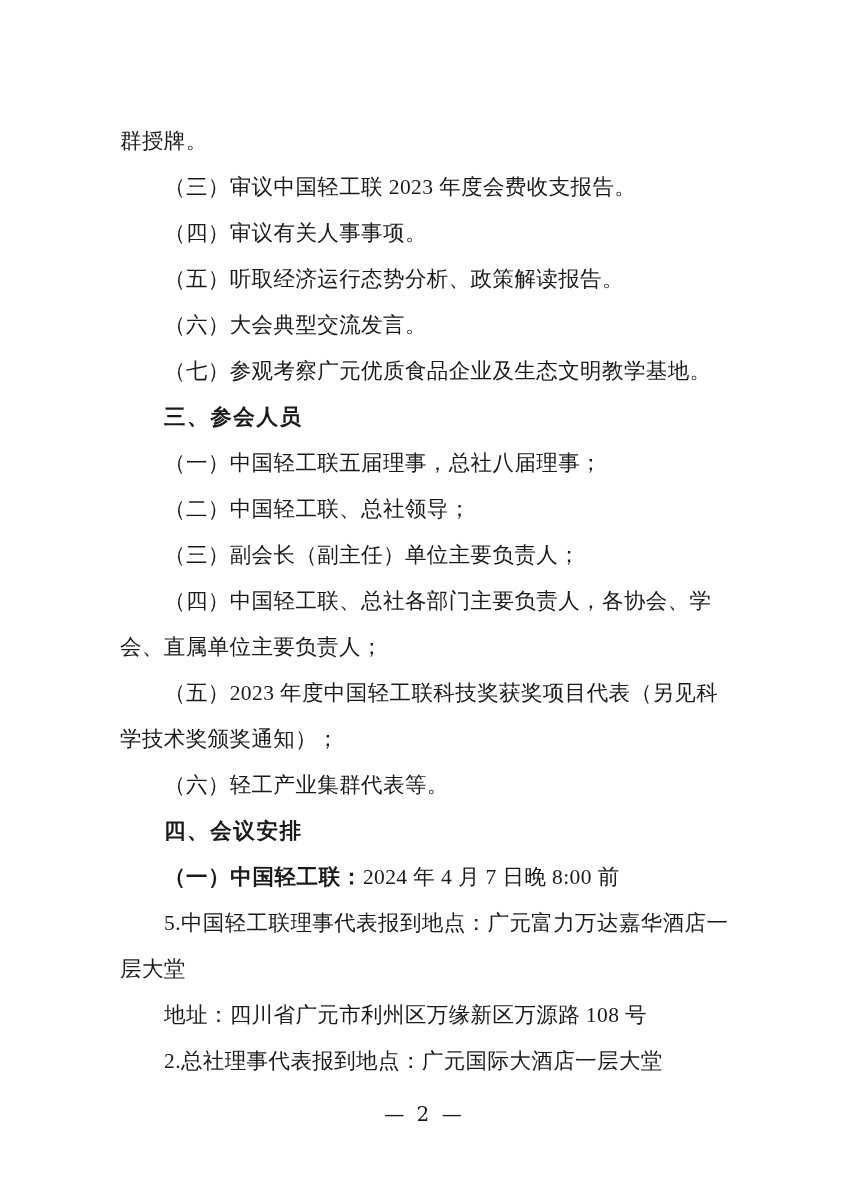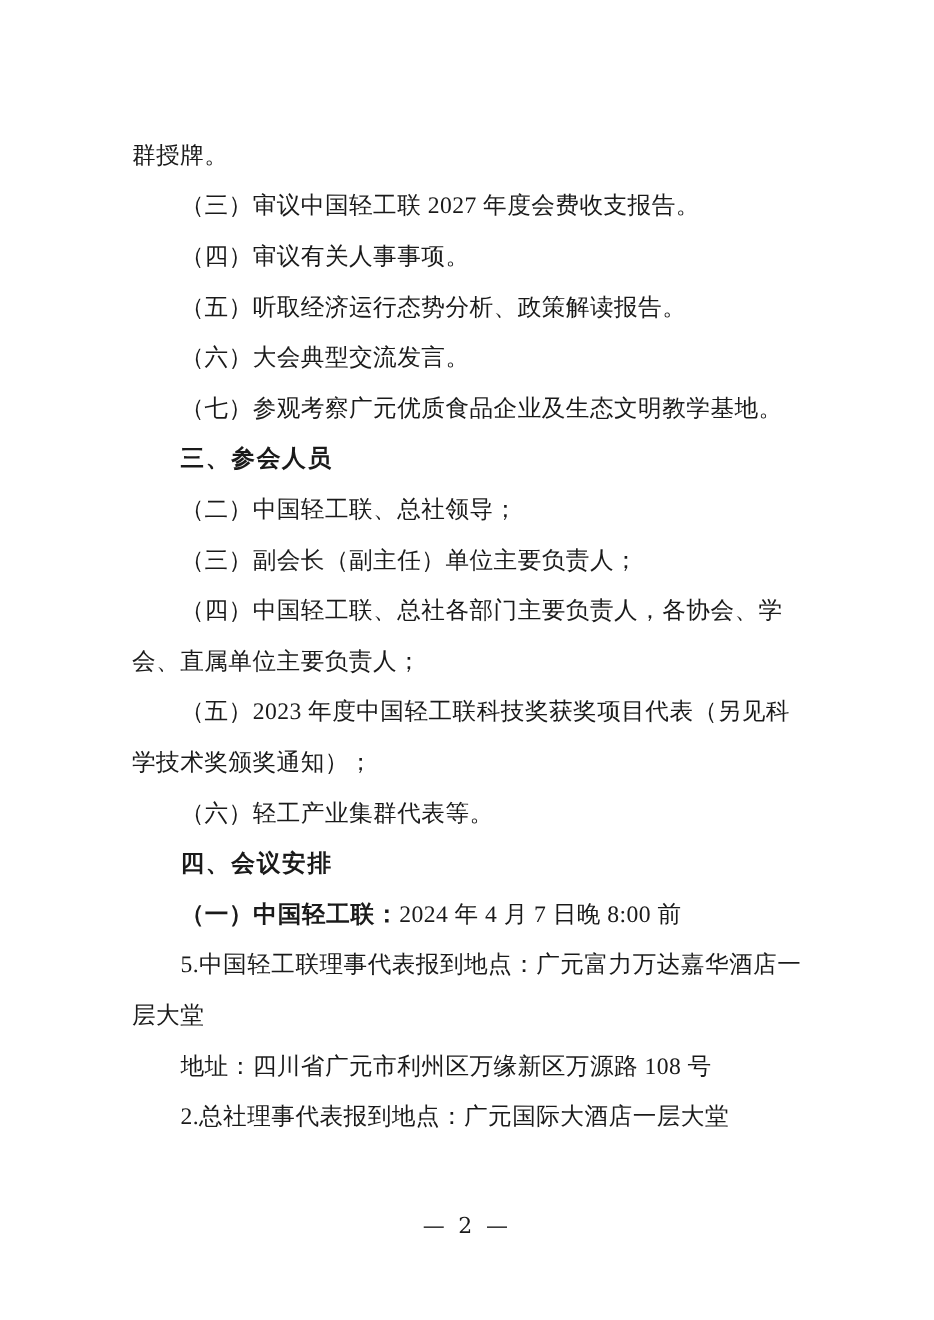--- a/index.html
+++ b/index.html
@@ -65,28 +65,29 @@
     letter-spacing: 3px;
   }
 </style>
 </head>
 <body>
 
 <div class="page">
   <div class="doc-body">
 
     <p class="para-noindent">群授牌。</p>
-    <p class="para">（三）审议中国轻工联 2027 年度会费收支报告。</p>
+    <p class="para">（三）审议中国轻工联 2023 年度会费收支报告。</p>
     <p class="para">（四）审议有关人事事项。</p>
     <p class="para">（五）听取经济运行态势分析、政策解读报告。</p>
     <p class="para">（六）大会典型交流发言。</p>
     <p class="para">（七）参观考察广元优质食品企业及生态文明教学基地。</p>
 
     <p class="heading">三、参会人员</p>
 
+    <p class="para">（一）中国轻工联五届理事，总社八届理事；</p>
     <p class="para">（二）中国轻工联、总社领导；</p>
     <p class="para">（三）副会长（副主任）单位主要负责人；</p>
     <p class="para">（四）中国轻工联、总社各部门主要负责人，各协会、学</p>
     <p class="para-noindent">会、直属单位主要负责人；</p>
     <p class="para">（五）2023 年度中国轻工联科技奖获奖项目代表（另见科</p>
     <p class="para-noindent">学技术奖颁奖通知）；</p>
     <p class="para">（六）轻工产业集群代表等。</p>
 
     <p class="heading">四、会议安排</p>
 

